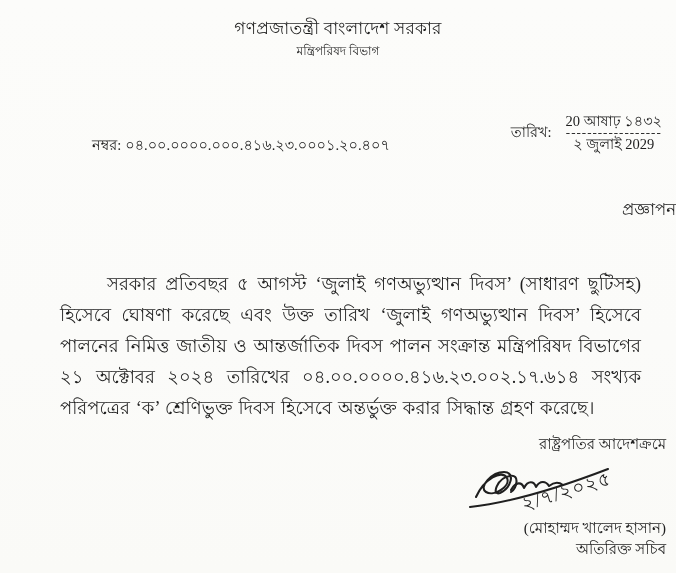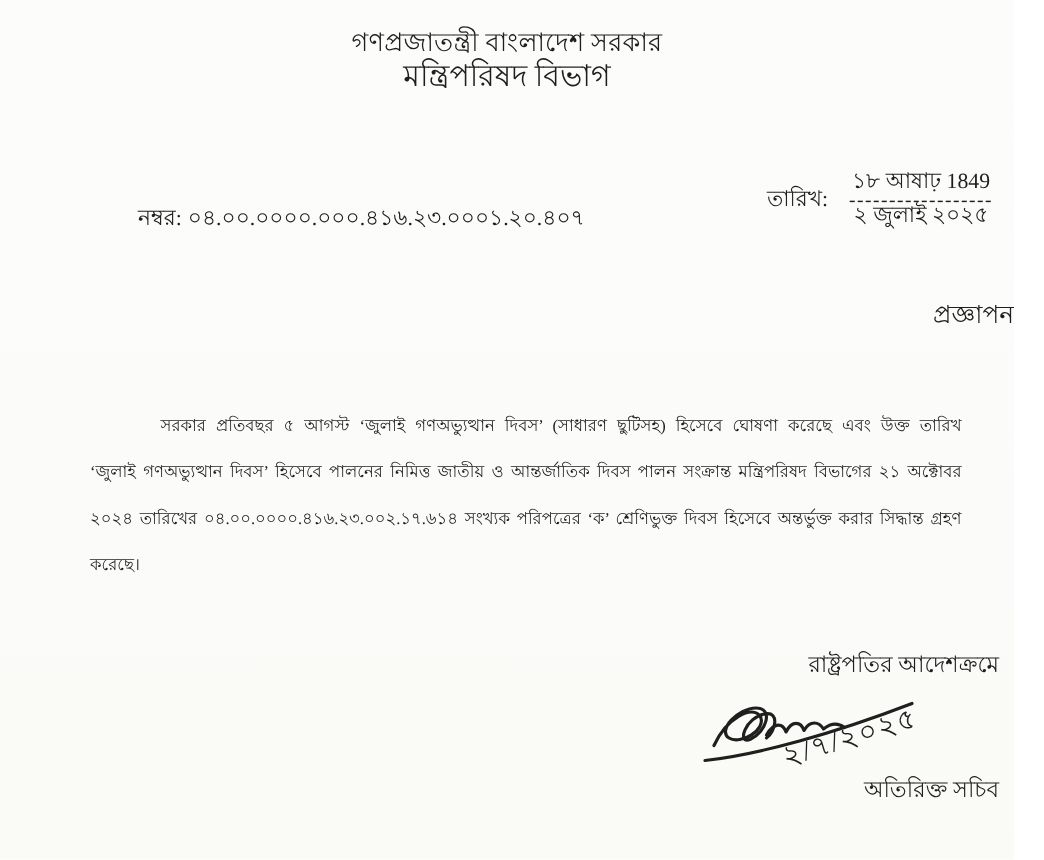--- a/index.html
+++ b/index.html
@@ -14,21 +14,21 @@
     overflow: hidden;
     background: linear-gradient(180deg, #fcfcfa 0%, #fbfbf9 60%, #fafaf7 100%);
     color: #1e1e1e;
   }
   .doc-header {
     position: absolute;
     top: 17px; left: 0; right: 0;
     text-align: center;
   }
   .doc-header .gov   { font-size: 17px; line-height: 23px; letter-spacing: 0.2px; }
-  .doc-header .div   { font-size: 20px; line-height: 22px; }
+  .doc-header .div   { font-size: 12px; line-height: 22px; }
   .doc-header .url   { font-size: 16px; line-height: 22px; font-family: "Liberation Serif", serif; }
 
   .memo-line {
     position: absolute;
     left: 92px; top: 134px;
     font-size: 14.5px;
     white-space: nowrap;
   }
   .memo-line .lbl { margin-right: 4px; }
 
@@ -59,21 +59,21 @@
     top: 197px; left: 0; right: 0;
     text-align: right;
     font-size: 16.5px;
   }
 
   .doc-body {
     position: absolute;
     left: 60px; top: 269px;
     width: 581px;
     margin: 0;
-    font-size: 11px;
+    font-size: 18px;
     line-height: 31px;
     text-align: justify;
     text-indent: 47px;
     word-spacing: 1.5px;
   }
 
   .sign-block {
     position: absolute;
     left: 448px; top: 434px;
     width: 218px;
@@ -97,23 +97,23 @@
     <div class="div">মন্ত্রিপরিষদ বিভাগ</div>
   </header>
 
   <div class="memo-line">
     <span class="lbl">নম্বর:</span><span>০৪.০০.০০০০.০০০.৪১৬.২৩.০০০১.২০.৪০৭</span>
   </div>
 
   <div class="date-block">
     <span class="date-label">তারিখ:</span>
     <span class="date-stack">
-      <span class="date-top">১৮ আষাঢ় 1849</span>
+      <span class="date-top">20 আষাঢ় ১৪৩২</span>
       <span class="date-sep">------------------</span>
-      <span class="date-bottom">২ জুলাই ২০২৫</span>
+      <span class="date-bottom">২ জুলাই 2029</span>
     </span>
   </div>
 
   <div class="doc-title">প্রজ্ঞাপন</div>
 
   <p class="doc-body">সরকার প্রতিবছর ৫ আগস্ট ‘জুলাই গণঅভ্যুত্থান দিবস’ (সাধারণ ছুটিসহ) হিসেবে ঘোষণা করেছে এবং উক্ত তারিখ ‘জুলাই গণঅভ্যুত্থান দিবস’ হিসেবে পালনের নিমিত্ত জাতীয় ও আন্তর্জাতিক দিবস পালন সংক্রান্ত মন্ত্রিপরিষদ বিভাগের ২১ অক্টোবর ২০২৪ তারিখের ০৪.০০.০০০০.৪১৬.২৩.০০২.১৭.৬১৪ সংখ্যক পরিপত্রের ‘ক’ শ্রেণিভুক্ত দিবস হিসেবে অন্তর্ভুক্ত করার সিদ্ধান্ত গ্রহণ করেছে।</p>
 
   <div class="sign-block">
     <div class="order-text">রাষ্ট্রপতির আদেশক্রমে</div>
 
@@ -129,16 +129,17 @@
         <path d="M45,33
           C50,24 56,25 58,31
           C62,23 68,24 70,30
           C74,23 80,24 83,29
           C88,25 93,25 97,28"></path>
         <path d="M4,50 C40,46 90,32 142,12"></path>
       </g>
       <text x="58" y="54" transform="rotate(-17 58 54)" font-size="19" fill="#1f1f1f" style="font-family:'Liberation Serif', serif; letter-spacing:1px;">২/৭/২০২৫</text>
     </svg>
 
+    <div class="sig-name">(মোহাম্মদ খালেদ হাসান)</div>
     <div class="sig-designation">অতিরিক্ত সচিব</div>
   </div>
 
 </div>
 
 </body></html>

